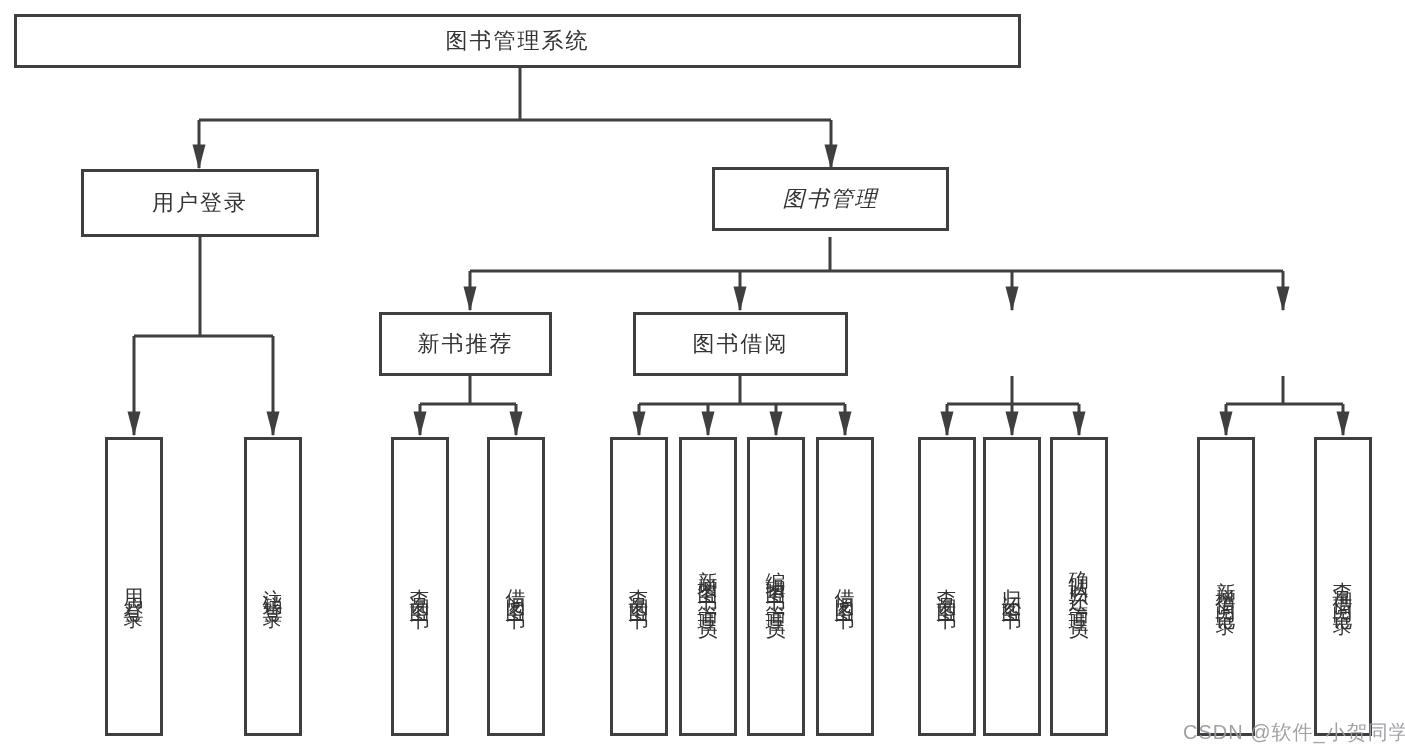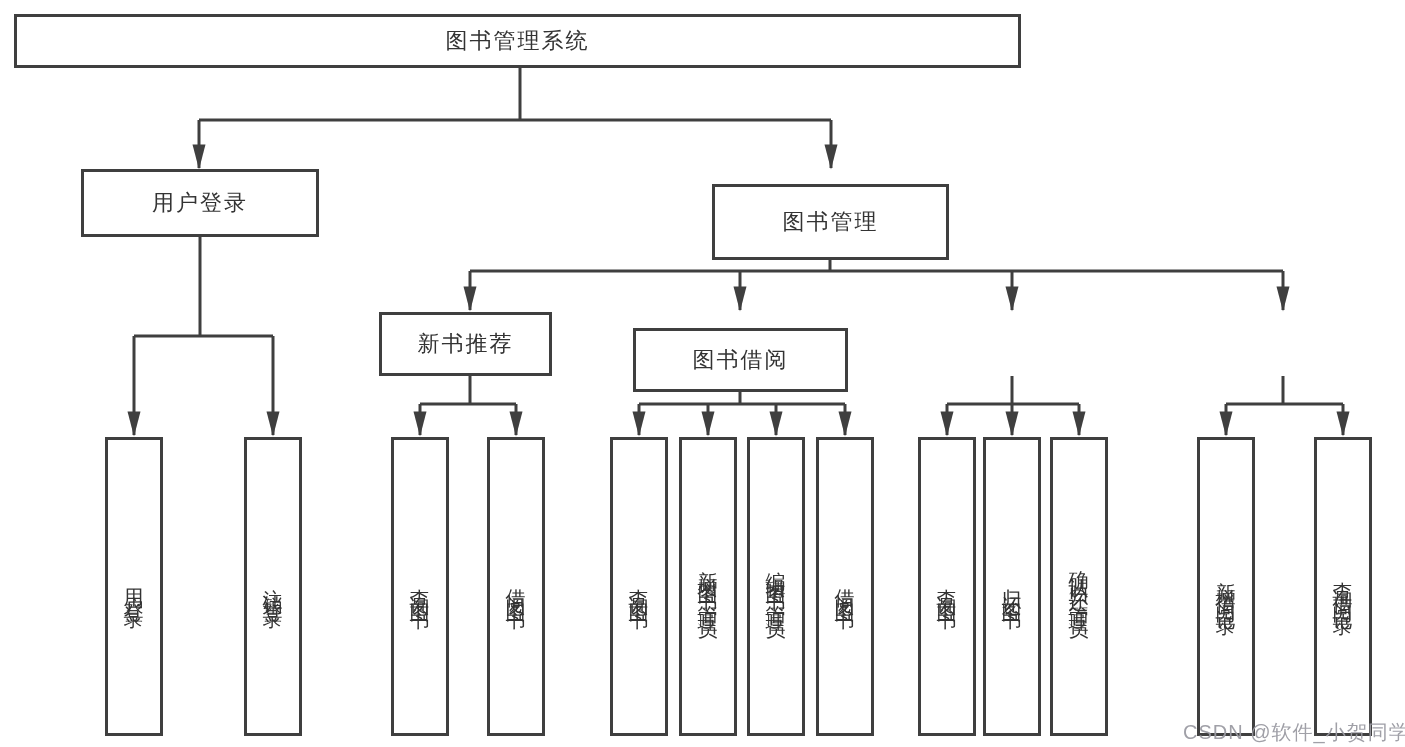--- a/index.html
+++ b/index.html
@@ -21,23 +21,23 @@
     display:flex;align-items:center;justify-content:center;
   }
   .h-label{font-size:22px;letter-spacing:2px;white-space:nowrap;}
   .v-label{
     writing-mode:vertical-rl;text-orientation:mixed;
     font-size:20px;letter-spacing:7px;line-height:1;white-space:nowrap;
   }
   
   .b-root{left:14px;top:14px;width:1007px;height:54px;}
   .b-l2a{left:81px;top:169px;width:238px;height:68px;}
-  .b-l2b{left:712px;top:184px;width:237px;height:76px;}
+  .b-l2b{left:712px;top:167px;width:237px;height:64px;font-style:italic;}
   .b-l3a{left:379px;top:312px;width:173px;height:64px;}
-  .b-l3b{left:633px;top:312px;width:215px;height:64px;margin-top:16px;}
+  .b-l3b{left:633px;top:312px;width:215px;height:64px;}
   .b-l3c{left:904px;top:312px;width:216px;height:64px;}
   .b-l3d{left:1176px;top:312px;width:214px;height:64px;}
   .leaf{top:437px;width:58px;height:299px;}
   .b-u1{left:105px;} .b-u2{left:244px;}
   .b-n1{left:391px;} .b-n2{left:487px;}
   .b-b1{left:610px;} .b-b2{left:679px;} .b-b3{left:747px;} .b-b4{left:816px;}
   .b-c1{left:918px;} .b-c2{left:983px;} .b-c3{left:1050px;}
   .b-r1{left:1197px;} .b-r2{left:1314px;}
   .watermark{
     position:absolute;left:1183px;top:719px;z-index:5;

